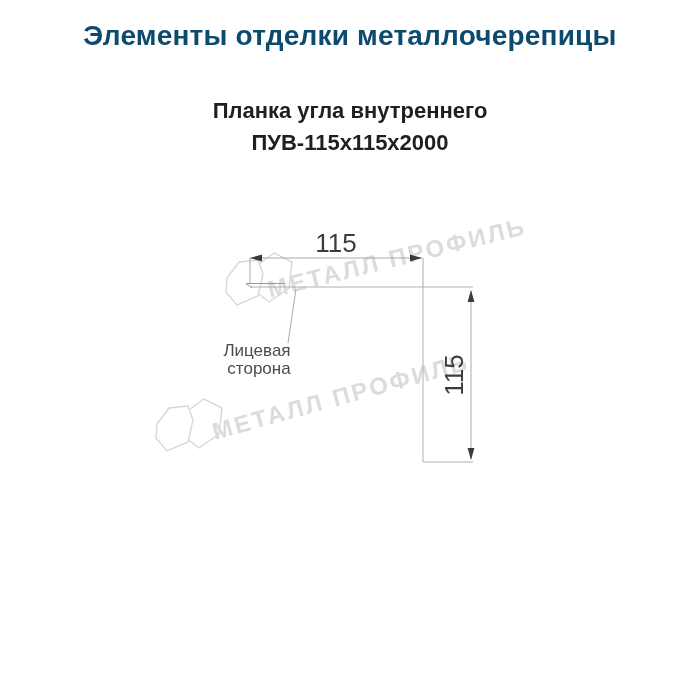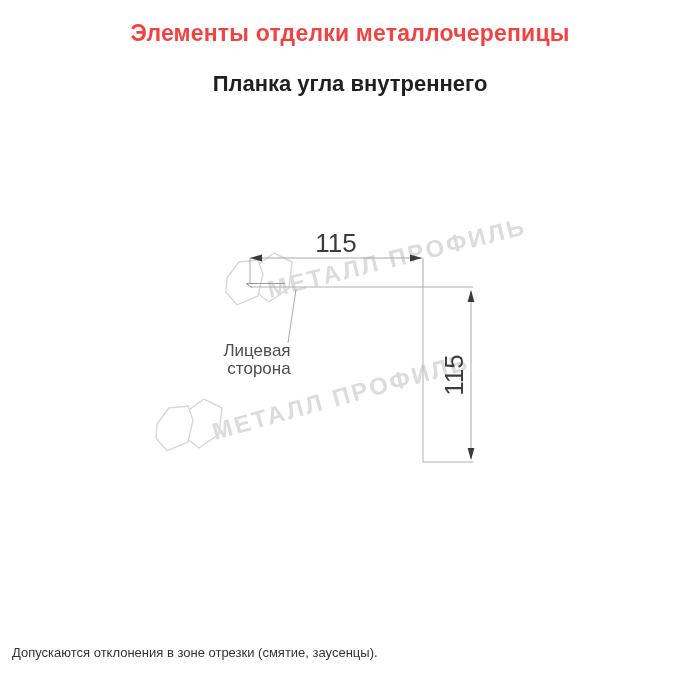--- a/index.html
+++ b/index.html
@@ -3,25 +3,25 @@
 <meta charset="utf-8">
 <style>
   html,body{margin:0;padding:0;}
   body{
     width:700px;height:700px;position:relative;background:#ffffff;
     font-family:"Liberation Sans","DejaVu Sans",sans-serif;
     overflow:hidden;
   }
   .page-title{
     position:absolute;top:20px;left:0;width:700px;
-    text-align:center;font-size:23px;font-weight:bold;color:#ef4444;
+    text-align:center;font-size:28px;font-weight:bold;color:#0c4a6e;
     margin:0;letter-spacing:0.2px;
   }
   .subtitle{
-    position:absolute;top:68px;left:0;width:700px;text-align:center;
+    position:absolute;top:95px;left:0;width:700px;text-align:center;
     font-size:22px;font-weight:bold;color:#1f1f1f;line-height:1.45;
     margin:0;
   }
   .drawing-svg{position:absolute;left:0;top:0;}
   .profile-line{stroke:#b0b0b0;stroke-width:1;fill:none;}
   .hem-line{stroke:#9a9a9a;stroke-width:1;fill:none;}
   .dim-line{stroke:#a9a9a9;stroke-width:1;fill:none;}
   .leader-line{stroke:#a9a9a9;stroke-width:1;fill:none;}
   .dim-arrow{fill:#3a3a3a;stroke:none;}
   .dim-text{font-size:26px;fill:#3c3c3c;}
@@ -33,20 +33,21 @@
     font-size:13px;color:#333333;line-height:1.45;
   }
 </style>
 </head>
 <body>
 
 <h1 class="page-title">Элементы отделки металлочерепицы</h1>
 
 <div class="subtitle">
   <div>Планка угла внутреннего</div>
+  <div>ПУВ-115х115х2000</div>
 </div>
 
 <svg class="drawing-svg" width="700" height="700" viewBox="0 0 700 700" xmlns="http://www.w3.org/2000/svg">
 
   <g>
     <g>
       <path class="wm-logo" d="M186,412 L204,399 L222,408 L219,434 L199,448 L185,437 Z"></path>
       <path class="wm-logo" d="M157,424 L169,408 L188,406 L193,420 L188,442 L167,451 L156,438 Z"></path>
     </g>
     <text class="wm-text" transform="translate(215,440) rotate(-15.5)">МЕТАЛЛ ПРОФИЛЬ</text>
@@ -84,14 +85,13 @@
   </g>
 
   <g>
     <path class="leader-line" d="M296,289 L288,343"></path>
     <text class="face-text" x="257" y="356" text-anchor="middle">Лицевая</text>
     <text class="face-text" x="259" y="374" text-anchor="middle">сторона</text>
   </g>
 </svg>
 
 <div class="footer">
-  <div>Допускаются отклонения в зоне отрезки (смятие, заусенцы).</div>
 </div>
 
 </body></html>

